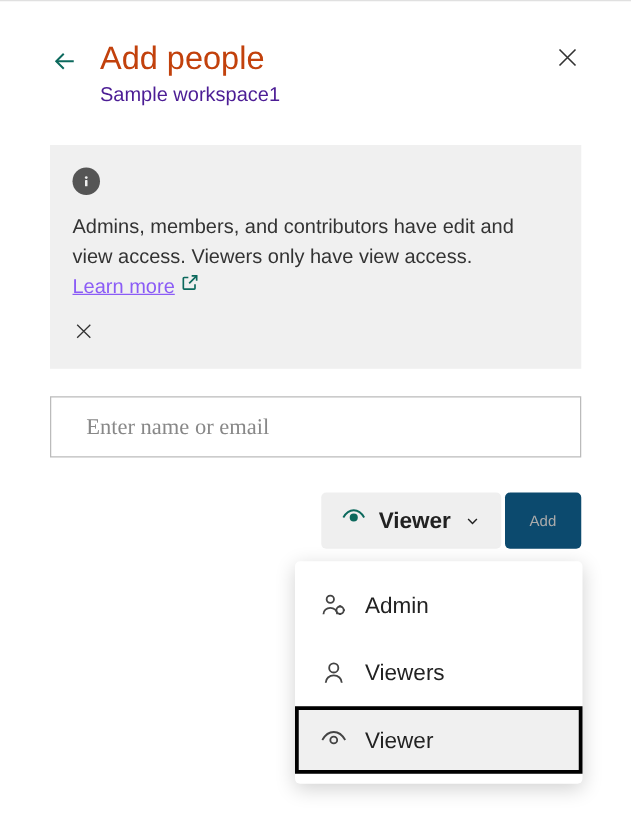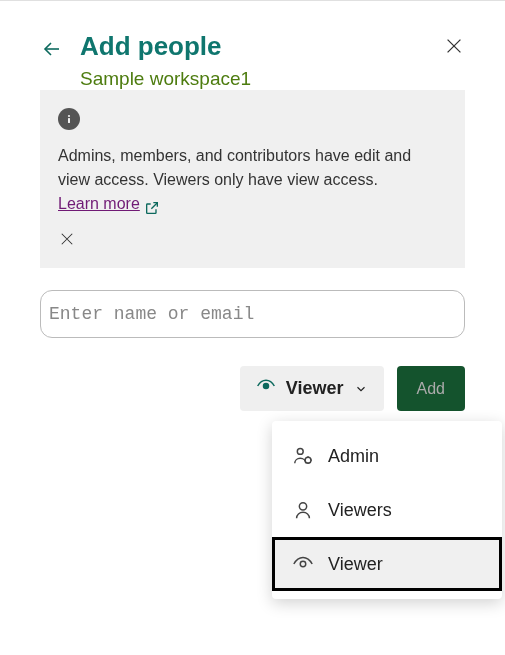--- a/index.html
+++ b/index.html
@@ -26,33 +26,34 @@
     }
     .back-btn {
       color: #0c695d;
       cursor: pointer;
       display: flex;
       align-items: center;
       padding-top: 6px;
     }
     .title {
       font-size: 26px;
-      font-weight: 700;
-      color: #0f766e;
+      font-weight: 400;
+      color: #c2410c;
       flex: 1;
     }
     .close-btn {
       cursor: pointer;
       color: #333;
       padding-top: 4px;
     }
     .subtitle {
-      font-size: 19px;
-      color: #4d7c0f;
+      font-size: 16px;
+      color: #4c1d95;
       margin-left: 40px;
+      margin-bottom: 30px;
     }
     .info-banner {
       background: #f0f0f0;
       padding: 16px 18px;
       display: flex;
       align-items: flex-start;
       gap: 14px;
       margin-bottom: 22px;
       flex-direction: column;
     }
@@ -70,48 +71,48 @@
     .info-icon-wrap svg {
       fill: #f0f0f0;
     }
     .info-text {
       flex: 1;
       font-size: 16px;
       line-height: 1.5;
       color: #333;
     }
     .learn-link {
-      color: #701a75;
+      color: #8b5cf6;
       text-decoration: underline;
       cursor: pointer;
       display: inline-flex;
-      align-items: flex-end;
+      align-items: flex-start;
       gap: 4px;
     }
     .banner-close {
       cursor: pointer;
       color: #333;
       flex-shrink: 0;
     }
     .input-field {
       width: 100%;
       border: 1px solid #bbb;
-      border-radius: 12px;
-      padding: 13px 8px;
+      border-radius: 0;
+      padding: 13px 28px;
       font-size: 18px;
       color: #333;
-      font-family: Liberation Mono, monospace;
+      font-family: Liberation Serif, serif;
     }
     .input-field::placeholder {
       color: #888;
     }
     .actions-row {
       display: flex;
       justify-content: flex-end;
-      gap: 13px;
+      gap: 3px;
       margin-top: 28px;
       position: relative;
     }
     .role-btn {
       background: #efefef;
       border: none;
       border-radius: 4px;
       padding: 10px 16px;
       font-size: 18px;
       font-weight: 600;
@@ -119,39 +120,38 @@
       display: flex;
       align-items: center;
       gap: 10px;
       cursor: pointer;
       font-family: inherit;
     }
     .role-btn .eye {
       color: #0c695d;
     }
     .add-btn {
-      background: #14532d;
+      background: #0c4a6e;
       border: none;
       border-radius: 4px;
       padding: 10px 20px;
-      font-size: 16px;
+      font-size: 12px;
       color: #aaa;
       cursor: default;
       font-family: inherit;
     }
     .dropdown {
       position: absolute;
       top: 55px;
       left: 196px;
       width: 230px;
       background: #fff;
       border-radius: 4px;
       box-shadow: 0 4px 16px rgba(0,0,0,0.18);
       padding: 8px 0;
-      margin-left: 36px;
     }
     .dropdown-item {
       display: flex;
       align-items: center;
       gap: 14px;
       padding: 16px 20px;
       font-size: 18px;
       color: #222;
       cursor: pointer;
     }

